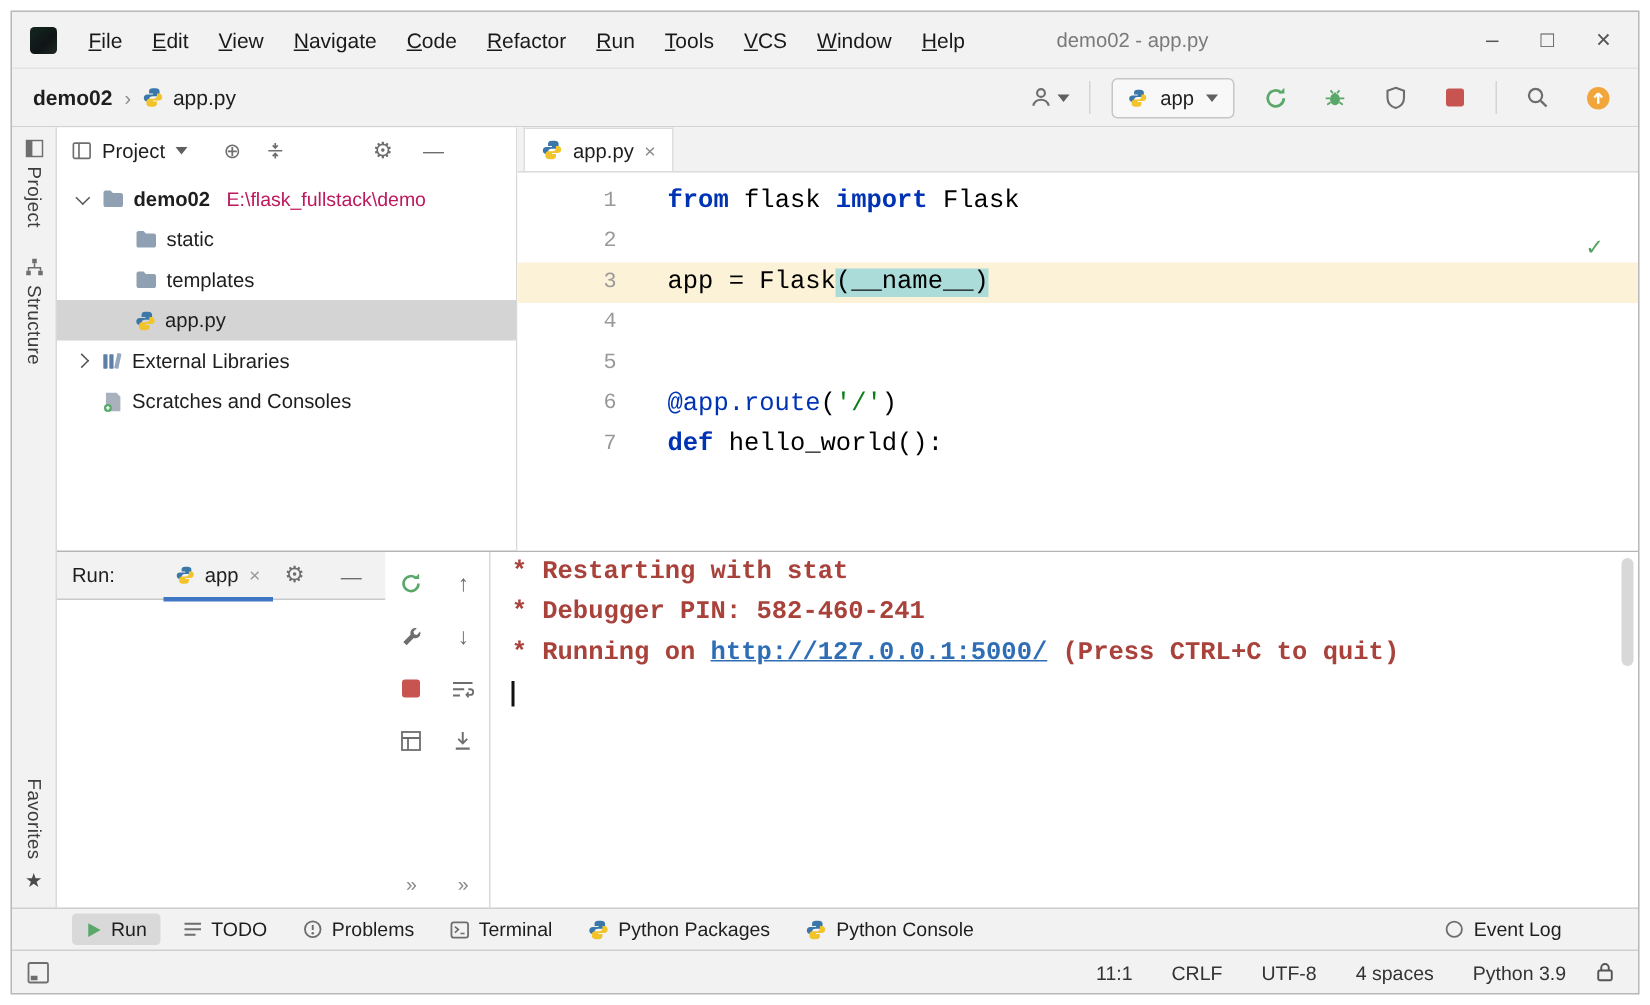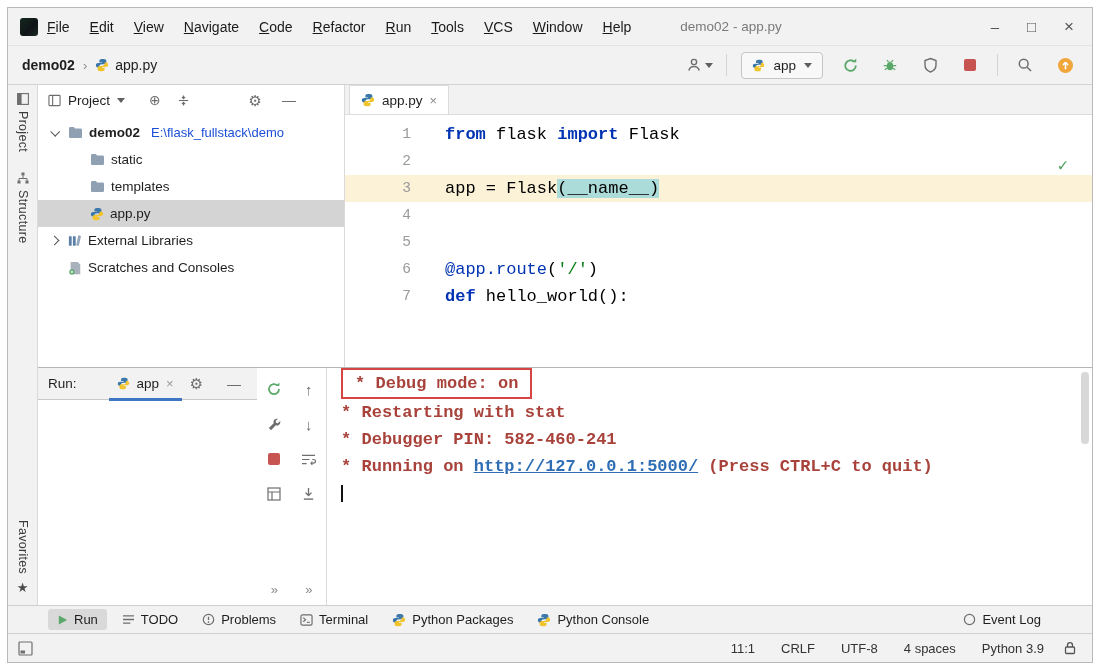--- a/index.html
+++ b/index.html
@@ -2,21 +2,21 @@
 <html><head>
 <meta charset="utf-8">
 <title>demo02 - app.py</title>
 <style>
   *{margin:0;padding:0;box-sizing:border-box;}
   html,body{width:1100px;height:670px;background:#ffffff;}
   body{font-family:"Liberation Sans","DejaVu Sans",sans-serif;color:#1e1e1e;position:relative;font-size:13px;}
   .window{position:absolute;left:7px;top:7px;width:1086px;height:656px;border:1px solid #b9b9b9;background:#f2f2f2;display:flex;flex-direction:column;overflow:hidden;}
 
   
-  .titlebar{height:37px;flex:0 0 37px;display:flex;align-items:center;padding:0 12px;background:#f2f2f2;}
+  .titlebar{height:37px;flex:0 0 37px;display:flex;align-items:center;padding:0 12px;gap:12px;background:#f2f2f2;}
   .app-logo{width:18px;height:18px;border-radius:3px;background:linear-gradient(135deg,#14281e 0%,#101417 60%,#1d2b22 100%);flex:0 0 18px;}
   .menu-bar{display:flex;gap:2px;}
   .menu-item{display:inline-block;padding:3px 9px;font-size:14px;color:#1a1a1a;cursor:default;}
   .menu-item::first-letter{text-decoration:underline;}
   .win-title{color:#7a7a7a;font-size:13.5px;margin-left:40px;white-space:nowrap;}
   .win-controls{margin-left:auto;display:flex;gap:28px;align-items:center;color:#555;padding-right:6px;}
   .win-btn{font-size:15px;line-height:1;cursor:default;}
   .win-btn.close{font-size:17px;}
 
   
@@ -52,21 +52,21 @@
   .glyph{font-size:14px;color:#6e6e6e;line-height:1;}
   .glyph.gear{font-size:15px;}
   .tree{padding-top:4px;font-size:13.5px;}
   .tree-row{display:flex;align-items:center;height:27px;gap:6px;white-space:nowrap;overflow:hidden;}
   .tree-row.selected{background:#d4d4d4;}
   .chev-box{width:16px;flex:0 0 16px;display:flex;justify-content:center;align-items:center;}
   .chev{display:inline-block;width:7px;height:7px;border-right:1.6px solid #555;border-bottom:1.6px solid #555;}
   .chev.down{transform:rotate(45deg) translateY(-1px);}
   .chev.right{transform:rotate(-45deg);}
   .tree-label.bold{font-weight:700;}
-  .tree-path{color:#1d4ed8;font-size:13px;margin-left:5px;overflow:hidden;}
+  .tree-path{color:#be185d;font-size:13px;margin-left:5px;overflow:hidden;}
   .icn{display:inline-flex;align-items:center;justify-content:center;}
 
   
   .editor{flex:1;display:flex;flex-direction:column;background:#fff;position:relative;min-width:0;}
   .tabbar{height:30px;flex:0 0 30px;background:#f2f2f2;border-bottom:1px solid #dcdcdc;display:flex;align-items:flex-end;padding-left:4px;}
   .etab{height:29px;display:flex;align-items:center;gap:7px;padding:0 11px;background:#fff;border:1px solid #dcdcdc;border-bottom:none;font-size:13.5px;}
   .tab-close{color:#8a8a8a;font-size:13px;}
   .code{flex:1;position:relative;font-family:"Liberation Mono","DejaVu Sans Mono",monospace;font-size:17px;padding-top:6px;overflow:hidden;}
   .code-row{display:flex;height:27px;line-height:27px;}
   .code-row.current{background:#FBF2D7;}
@@ -466,21 +466,20 @@
                       <path d="M7 1v8M3.8 6 7 9.2 10.2 6" fill="none" stroke="#6E6E6E" stroke-width="1.4"></path>
                       <path d="M2 13h10" stroke="#6E6E6E" stroke-width="1.5"></path>
                     </svg>
                   </span>
                 </span>
               <span class="rt-more">»</span>
             </div>
           </div>
           <div class="console">
             <div>
-                <div class="con-line boxed"><span class="debug-box">* Debug mode: on</span></div>
                 <div class="con-line">* Restarting with stat</div>
                 <div class="con-line">* Debugger PIN: 582-460-241</div>
                 <div class="con-line">* Running on <a class="con-link">http://127.0.0.1:5000/</a> (Press CTRL+C to quit)</div>
                 <div class="con-line cursor-line"><span class="caret"></span></div>
               </div>
             <span class="con-scrollthumb"></span>
           </div>
         </div>
       </section>
     </div>

